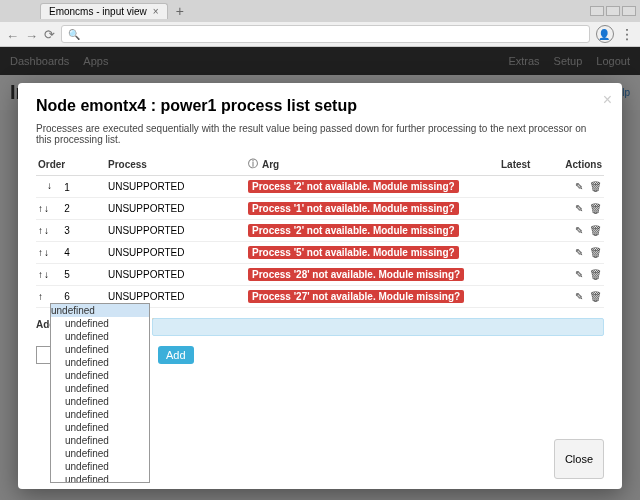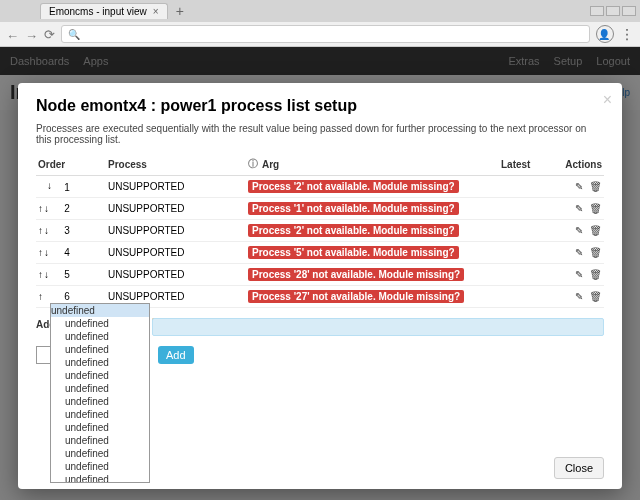--- a/index.html
+++ b/index.html
@@ -49,21 +49,21 @@
   .addrow { margin-top: 16px; display: flex; gap: 22px; align-items: flex-start; }
   .combo { width: 100px; height: 18px; border: 1px solid #999; background: #fff; font-size: 10px; position: relative; }
   .combo .caret { position: absolute; right: 3px; top: 2px; font-size: 8px; color: #555; }
   .add-btn { background: #3bafda; color: #fff; border: none; padding: 3px 8px; font-size: 11px; border-radius: 3px; cursor: pointer; }
   .blueband { position: absolute; left: 134px; right: 18px; top: 235px; height: 18px; background: #d8ecf7; border: 1px solid #b8dff3; border-radius: 2px; }
   .dropdown { position: absolute; left: 32px; top: 220px; width: 100px; max-height: 180px; background: #fff; border: 1px solid #999; overflow-y: scroll; font-size: 10px; z-index: 5; }
   .dropdown .opt { padding: 1px 0; color: #333; }
   .dropdown .opt.sel { background: #d0e4f5; }
   .dropdown .opt.child { padding-left: 14px; }
   .footer-btns { position: absolute; right: 18px; bottom: 10px; display: flex; gap: 6px; }
-  .btn-close { background: #f3f3f3; border: 1px solid #ccc; padding: 4px 10px; font-size: 11px; border-radius: 3px; cursor: pointer; }
+  .btn-close { background: #f3f3f3; border: 1px solid #ccc; padding: 13px 10px; font-size: 11px; border-radius: 3px; cursor: pointer; }
   .btn-save { background: #47a447; color: #fff; border: 1px solid #398439; padding: 4px 10px; font-size: 11px; border-radius: 3px; cursor: pointer; }
   .arg-head-wrap { display: flex; align-items: center; }
 </style>
 </head>
 <body>
 
 <div class="browser-chrome">
   <div class="tab-bar">
     <div class="tab">
       <span>Emoncms - input view</span>

